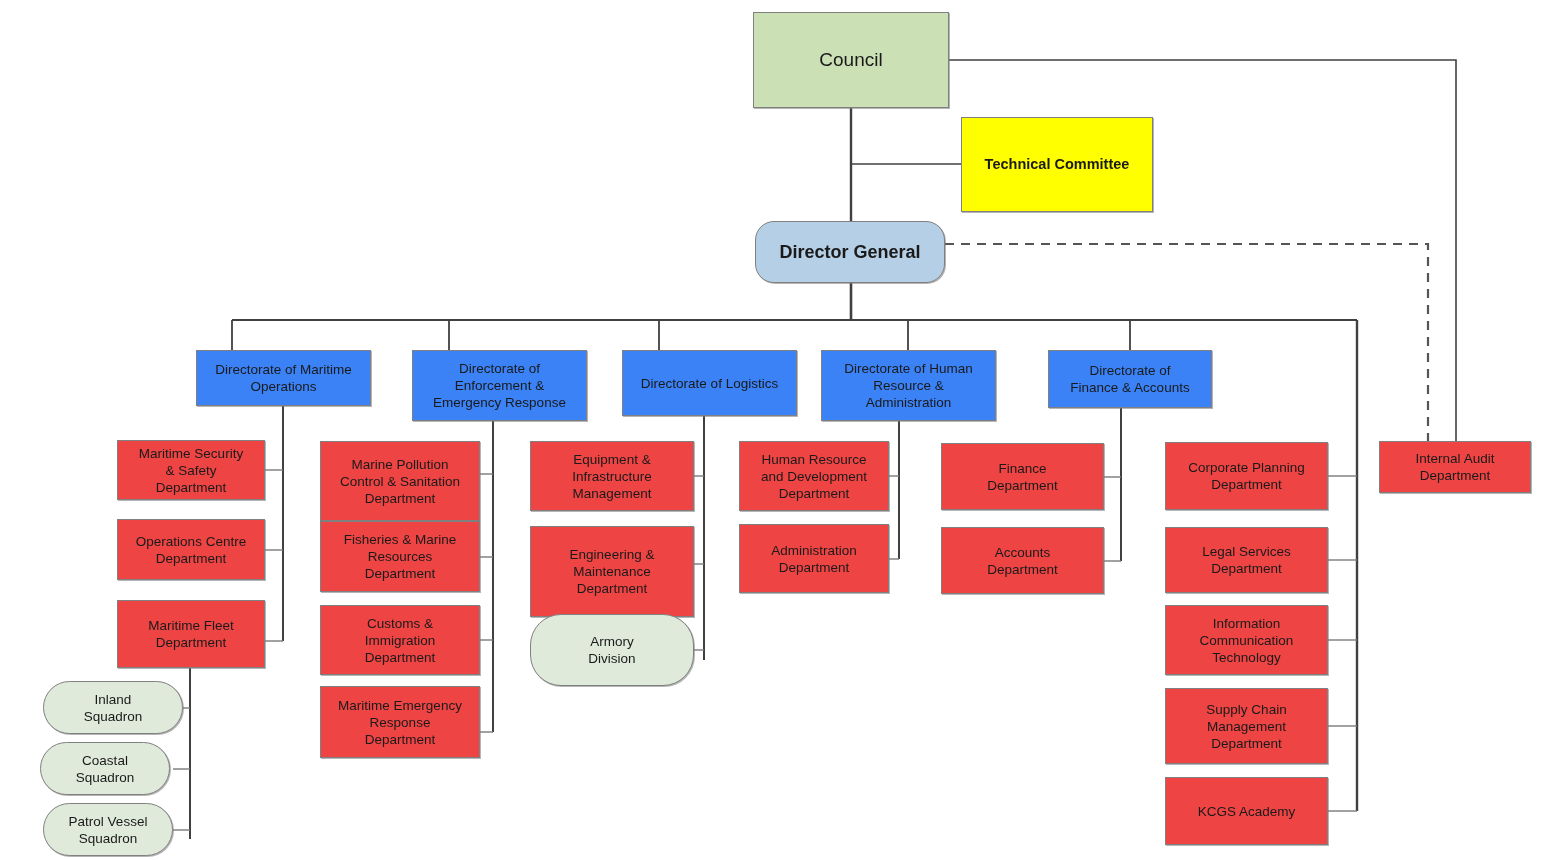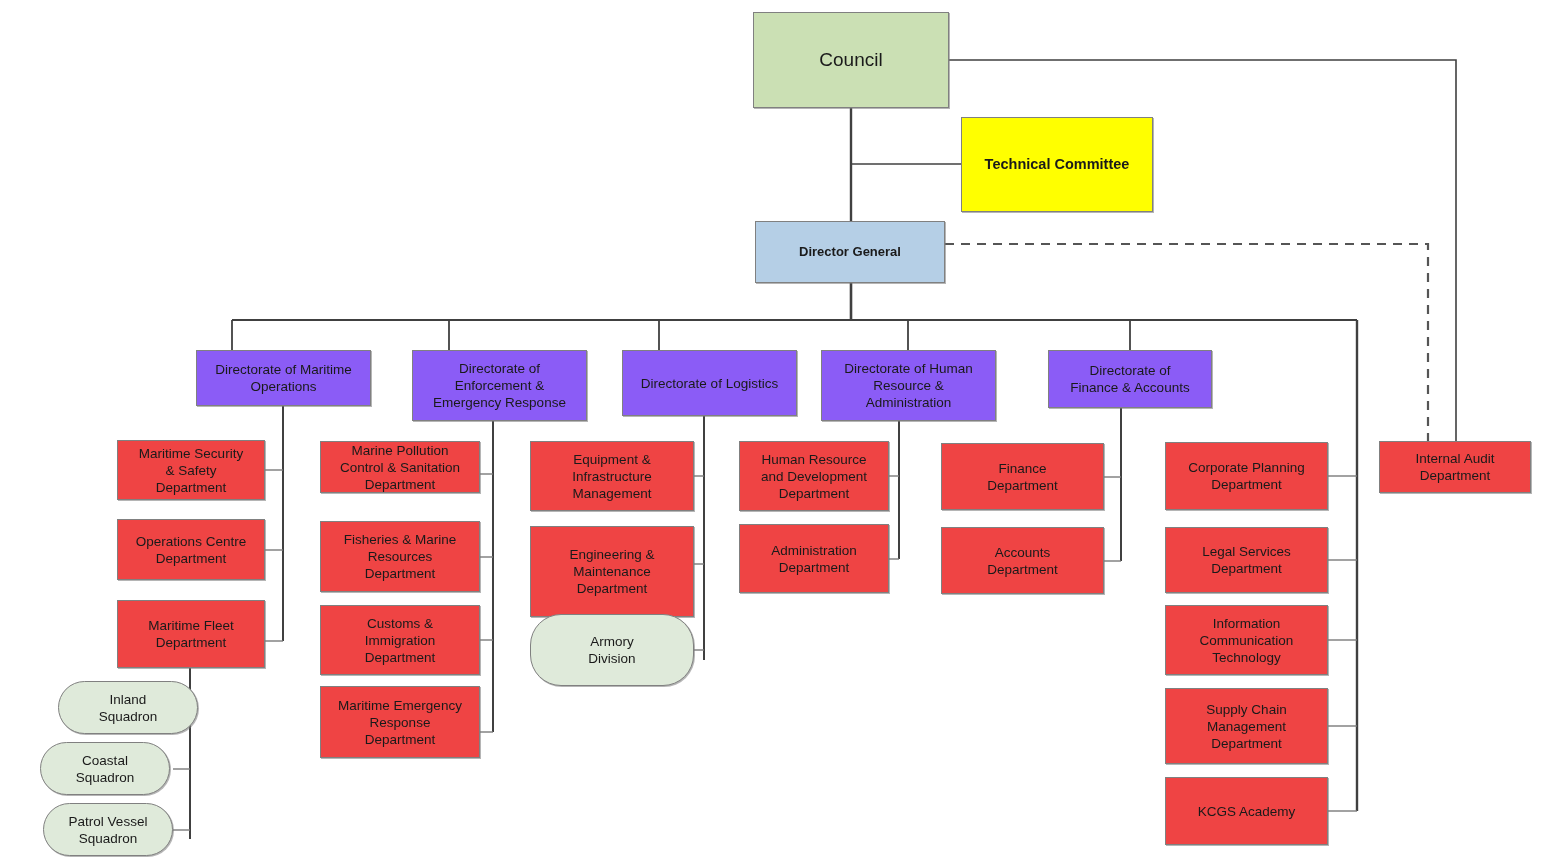--- a/index.html
+++ b/index.html
@@ -34,27 +34,27 @@
     padding:2px 5px;
     z-index:5;
     box-shadow:1px 1px 0 rgba(120,120,120,.55);
   }
   .node span{display:block;width:100%;}
 
   
   .f-council   {background:#cbe0b4;}
   .f-committee {background:#ffff00;}
   .f-dg        {background:#b5cfe6;}
-  .f-directorate{background:#8b5cf6;align-items:center;}
+  .f-directorate{background:#3b82f6;align-items:center;}
   .f-dept      {background:#ef4444;}
   .f-squadron  {background:#dfeada;border-radius:31px;}
 
   
   .t-council{font-size:19px;}
-  .t-dg{font-size:13px;font-weight:bold;}
+  .t-dg{font-size:18px;font-weight:bold;border-radius:19px;}
   .t-committee{font-size:14.5px;font-weight:bold;}
   .t-directorate{font-size:13.5px;}
   .t-dept{font-size:13.5px;}
   .t-squadron{font-size:13.5px;}
 </style>
 </head>
 <body>
 
 <div id="chart">
 
@@ -131,30 +131,30 @@
       </div>
       <div class="node f-dept t-dept" style="left: 117px; top: 440px; width: 148px; height: 60px;">
         <span>Maritime Security<br>&amp; Safety<br>Department</span>
       </div>
       <div class="node f-dept t-dept" style="left: 117px; top: 519px; width: 148px; height: 61px;">
         <span>Operations Centre<br>Department</span>
       </div>
       <div class="node f-dept t-dept" style="left: 117px; top: 600px; width: 148px; height: 68px;">
         <span>Maritime Fleet<br>Department</span>
       </div>
-      <div class="node f-squadron t-squadron" style="left: 58px; top: 681px; width: 140px; height: 53px;">
+      <div class="node f-squadron t-squadron" style="left: 43px; top: 681px; width: 140px; height: 53px;">
         <span>Inland<br>Squadron</span>
       </div>
       <div class="node f-squadron t-squadron" style="left: 40px; top: 742px; width: 130px; height: 53px;">
         <span>Coastal<br>Squadron</span>
       </div>
       <div class="node f-squadron t-squadron" style="left: 43px; top: 803px; width: 130px; height: 53px;">
         <span>Patrol Vessel<br>Squadron</span>
       </div>
-      <div class="node f-dept t-dept" style="left: 320px; top: 441px; width: 160px; height: 52px;">
+      <div class="node f-dept t-dept" style="left: 320px; top: 441px; width: 160px; height: 80px;">
         <span>Marine Pollution<br>Control &amp; Sanitation<br>Department</span>
       </div>
       <div class="node f-dept t-dept" style="left: 320px; top: 521px; width: 160px; height: 71px;">
         <span>Fisheries &amp; Marine<br>Resources<br>Department</span>
       </div>
       <div class="node f-dept t-dept" style="left: 320px; top: 605px; width: 160px; height: 70px;">
         <span>Customs &amp;<br>Immigration<br>Department</span>
       </div>
       <div class="node f-dept t-dept" style="left: 320px; top: 686px; width: 160px; height: 72px;">
         <span>Maritime Emergency<br>Response<br>Department</span>

